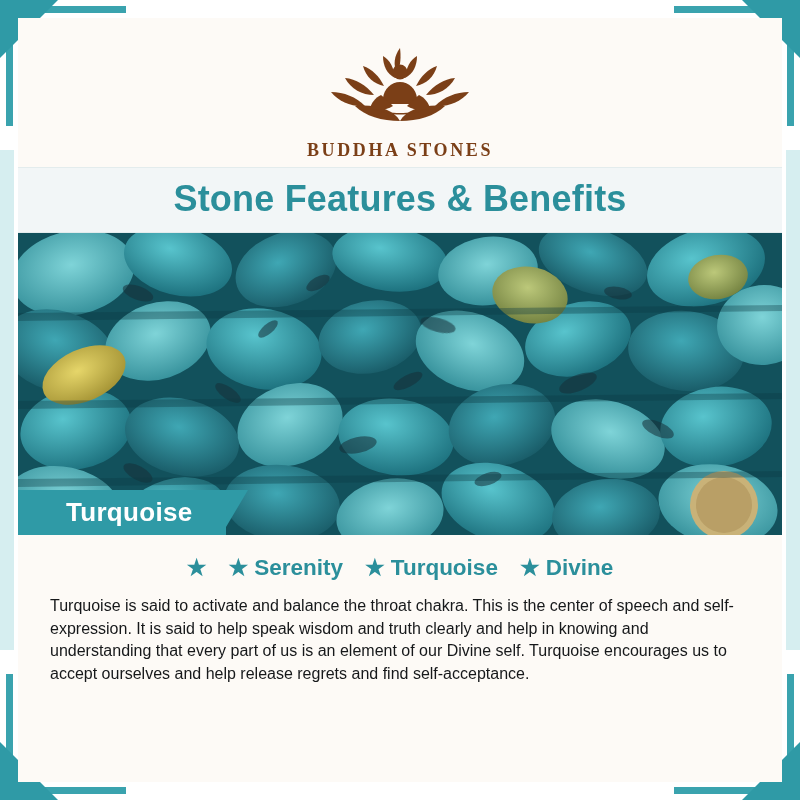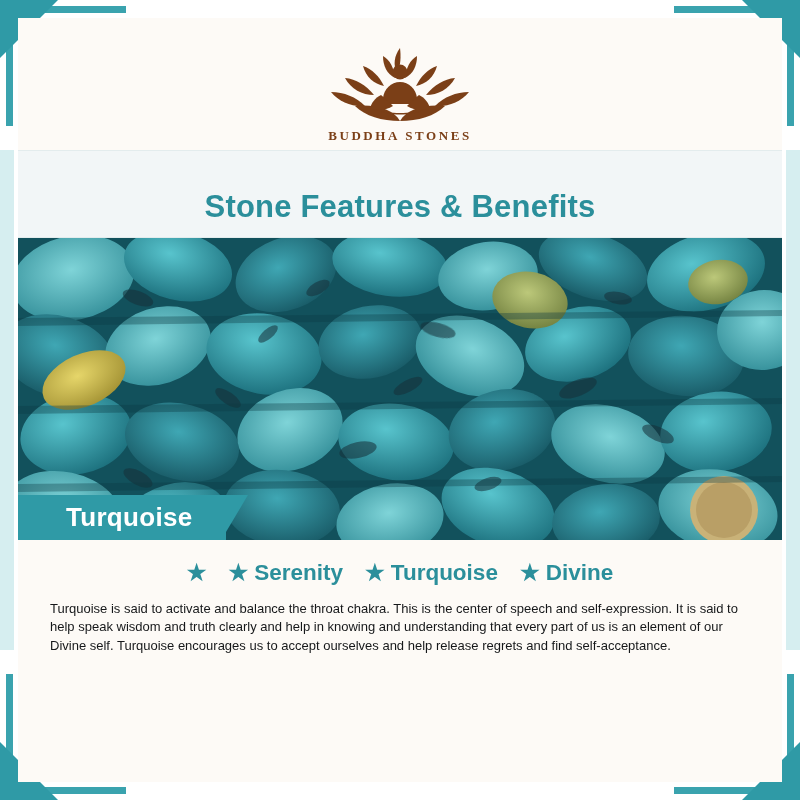--- a/index.html
+++ b/index.html
@@ -57,43 +57,42 @@
 
   
   .brand {
     flex: 0 0 auto;
     padding: 14px 0 6px;
     text-align: center;
     background: #fdfaf6;
   }
   .logo-svg { display: block; margin: 0 auto; }
   .brand-name {
-    margin-top: 4px;
-    font-size: 13px;
+    margin-top: 16px;
+    font-size: 18px;
     letter-spacing: 2.6px;
     color: #7b3f17;
     font-weight: 700;
     font-family: "Liberation Serif", serif;
   }
 
   
   .headline-wrap {
     flex: 0 0 auto;
     background: #f2f6f7;
     border-top: 1px solid #e3eced;
     border-bottom: 1px solid #e3eced;
     padding: 10px 0 12px;
     text-align: center;
   }
   .headline {
-    font-size: 31px;
+    font-size: 36px;
     font-weight: 700;
     color: #2b8f9b;
     letter-spacing: .2px;
-    margin-top: 28px;
   }
 
   
   .hero {
     position: relative;
     flex: 0 0 302px;
     width: 100%;
     overflow: hidden;
     background: #1d6b78;
   }
@@ -144,21 +143,21 @@
   }
 
   
   .desc {
     flex: 1 1 auto;
     padding: 4px 32px 0 32px;
     background: #fdfaf6;
   }
   .desc p {
     margin: 0;
-    font-size: 13px;
+    font-size: 16px;
     line-height: 1.42;
     color: #16181a;
   }
 </style>
 </head>
 <body>
 
 <div id="page">
 
   <div class="corner tl"></div>

